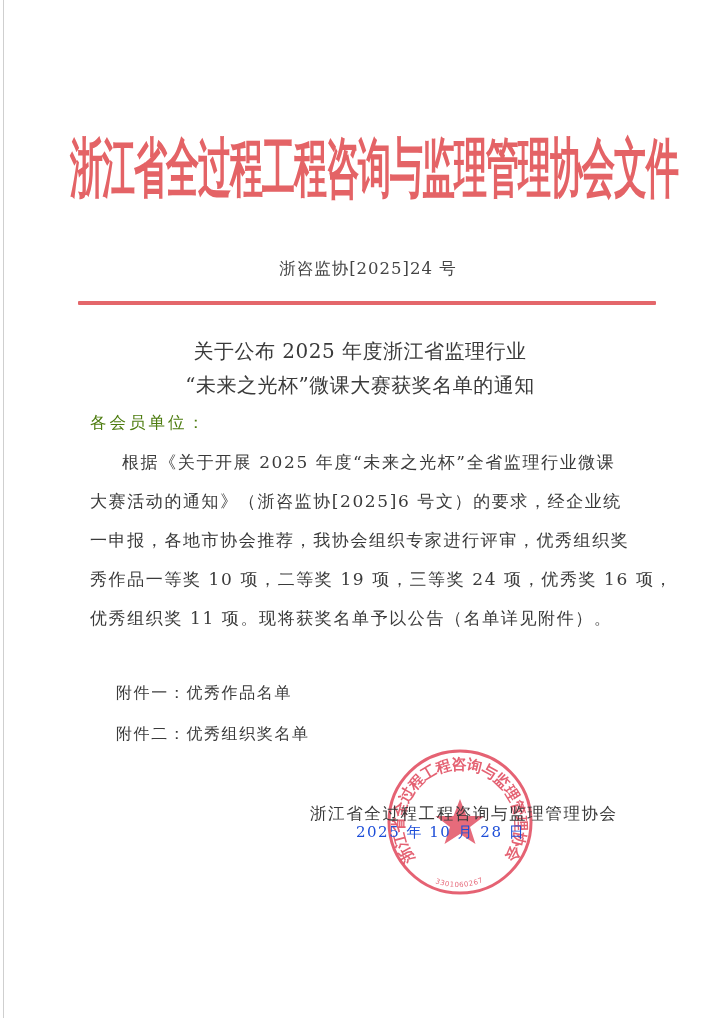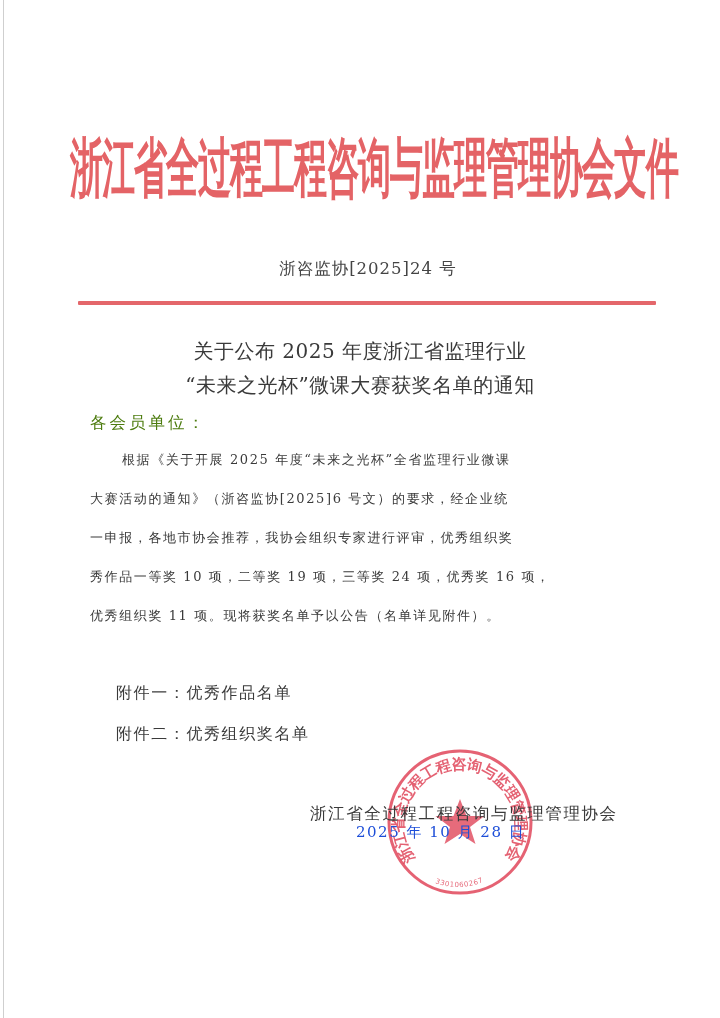--- a/index.html
+++ b/index.html
@@ -78,21 +78,21 @@
       left: 90px;
       top: 412px;
       font-size: 16.5px;
       letter-spacing: 3px;
       color: #4d7c0f;
     }
     .body-line {
       position: absolute;
       left: 90px;
       width: 545px;
-      font-size: 13px;
+      font-size: 17px;
       color: #3a3a3a;
       white-space: nowrap;
       letter-spacing: 1.6px;
     }
     .body-line.indent { left: 122px; width: 512px; }
     .l1 { top: 451px; }
     .l2 { top: 490px; }
     .l3 { top: 529px; }
     .l4 { top: 568px; }
     .l5 { top: 607px; }

